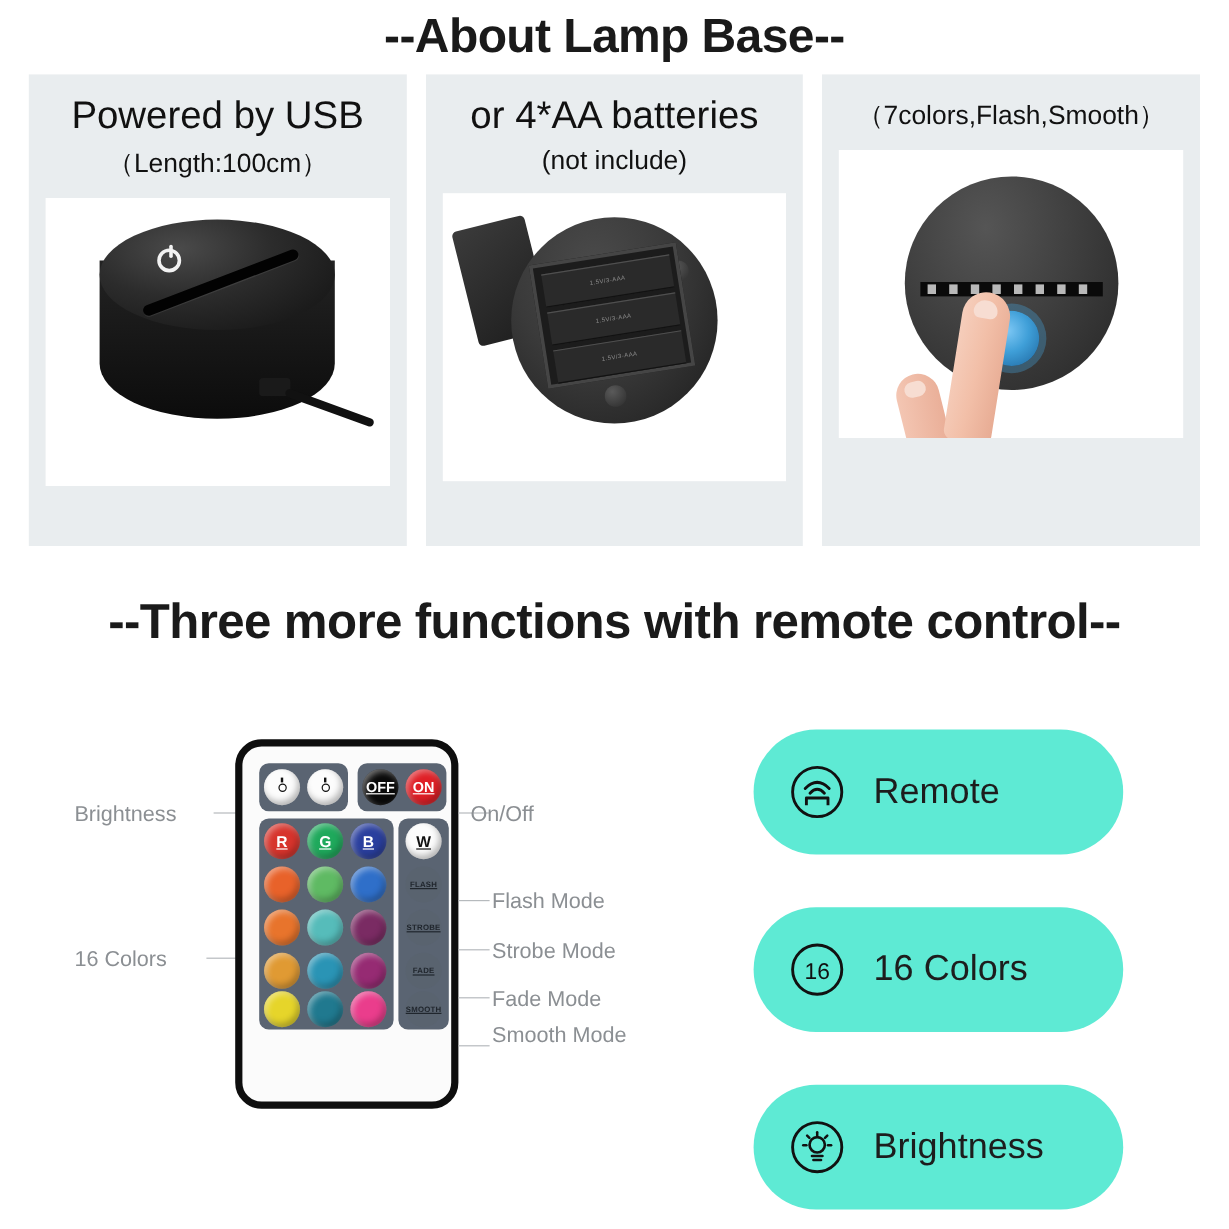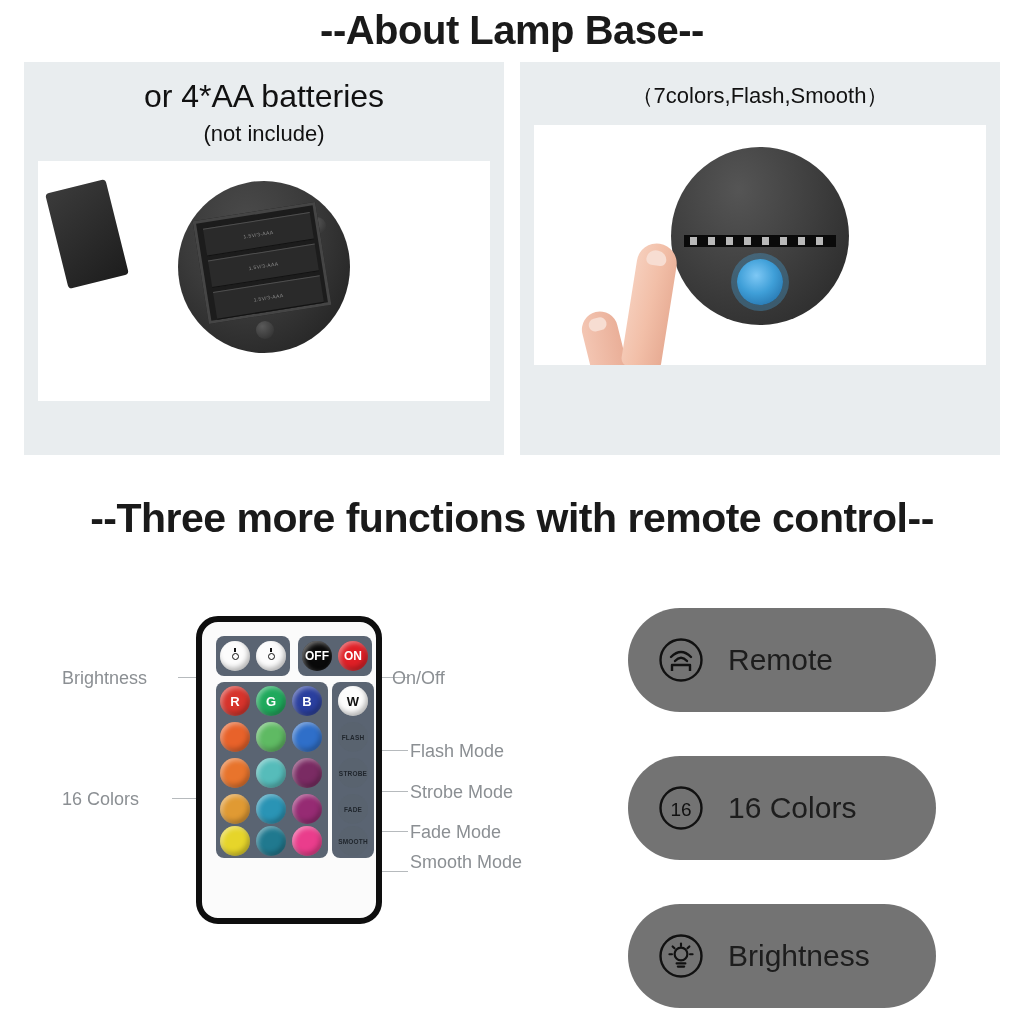--- a/index.html
+++ b/index.html
@@ -137,21 +137,21 @@
     background:#fbfbfb;border:6px solid #0e0e0e;border-radius:22px;box-sizing:border-box;
   }
   .pad{position:absolute;background:#5a6472;border-radius:8px;}
   #pad-bright{left:14px;top:14px;width:74px;height:40px;}
   #pad-power{left:96px;top:14px;width:74px;height:40px;}
   #pad-colors{left:14px;top:60px;width:112px;height:176px;}
   #pad-modes{left:130px;top:60px;width:42px;height:176px;}
 
   .btn{
     position:absolute;border-radius:50%;display:flex;align-items:center;justify-content:center;
-    font-size:13px;font-weight:700;box-sizing:border-box;
+    font-size:13px;font-weight:700;box-sizing:border-box;text-decoration:underline;
   }
   .btn.sm{width:30px;height:30px;}
   .btn.col{width:30px;height:30px;}
   .btn.mode{
     width:30px;height:30px;background:#59636f;color:#20262d;
     font-size:6.5px;font-weight:700;letter-spacing:.2px;
   }
   .btn.white{background:#fcfcfc;color:#111;}
   .btn.off{background:#0a0a0a;color:#fff;font-size:12px;}
   .btn.on{background:#df1f26;color:#fff;font-size:12px;}
@@ -168,34 +168,47 @@
   
   .co{
     position:absolute;font-size:18px;color:#8b8f93;white-space:nowrap;
   }
   .co-l{text-align:right;}
   .lead{position:absolute;height:1px;background:#b6babd;}
 
   
   .badge{
     position:absolute;left:628px;width:308px;height:104px;border-radius:52px;
-    background:#737373;display:flex;align-items:center;
+    background:#5eead4;display:flex;align-items:center;
   }
   .badge .ic{margin-left:30px;width:46px;height:46px;flex:none;}
   .badge .bl{
     margin-left:24px;font-size:30px;color:#1d1d1d;white-space:nowrap;
   }
 </style>
 </head>
 <body>
 
 <div class="h1" id="title-about">--About Lamp Base--</div>
 
 <div class="cards">
 
+  <div class="card">
+    <div class="card-t1">Powered by USB</div>
+    <div class="card-t2">（Length:100cm）</div>
+    <div class="photo">
+      <div class="base-body"></div>
+      <div class="base-top">
+        <div class="base-slot"></div>
+        <div class="pwr"></div>
+      </div>
+      <div class="usb-plug"></div>
+      <div class="usb-cord"></div>
+    </div>
+  </div>
 
   <div class="card">
     <div class="card-t1">or 4*AA batteries</div>
     <div class="card-t2">(not include)</div>
     <div class="photo">
       <div class="bat-lid"></div>
       <div class="bat-disc">
         <div class="bat-screw" style="left:26px;top:52px;"></div>
         <div class="bat-screw" style="left:130px;top:36px;"></div>
         <div class="bat-screw" style="left:78px;top:140px;"></div>

